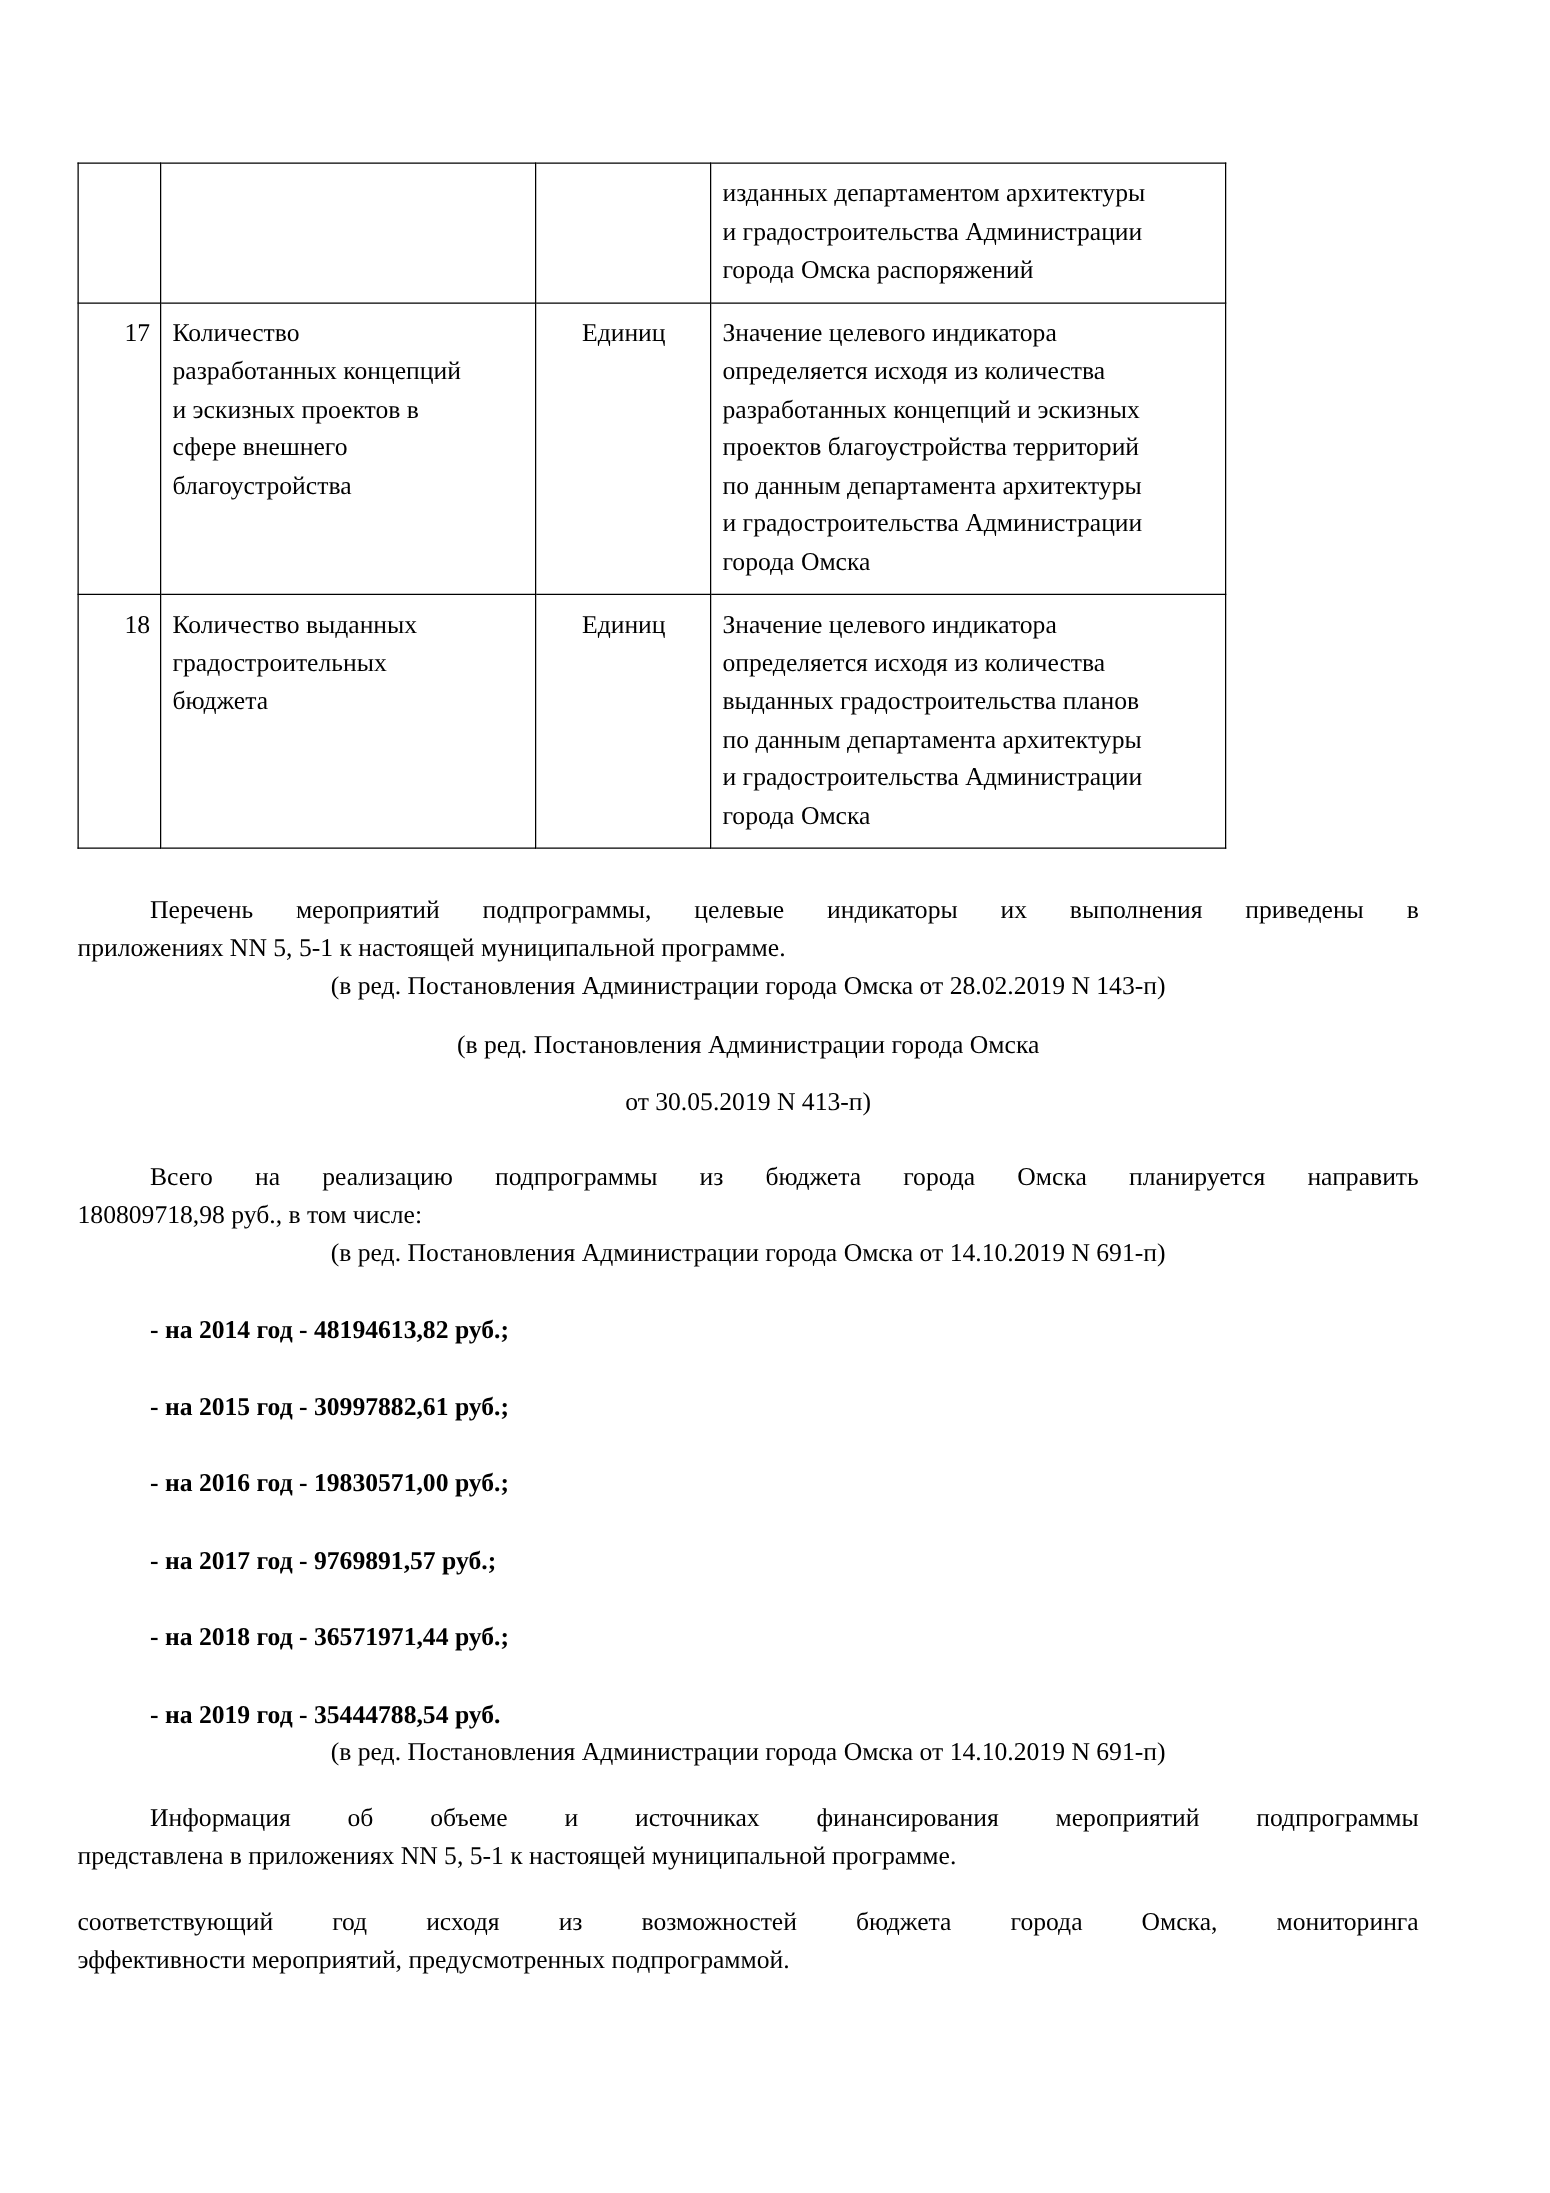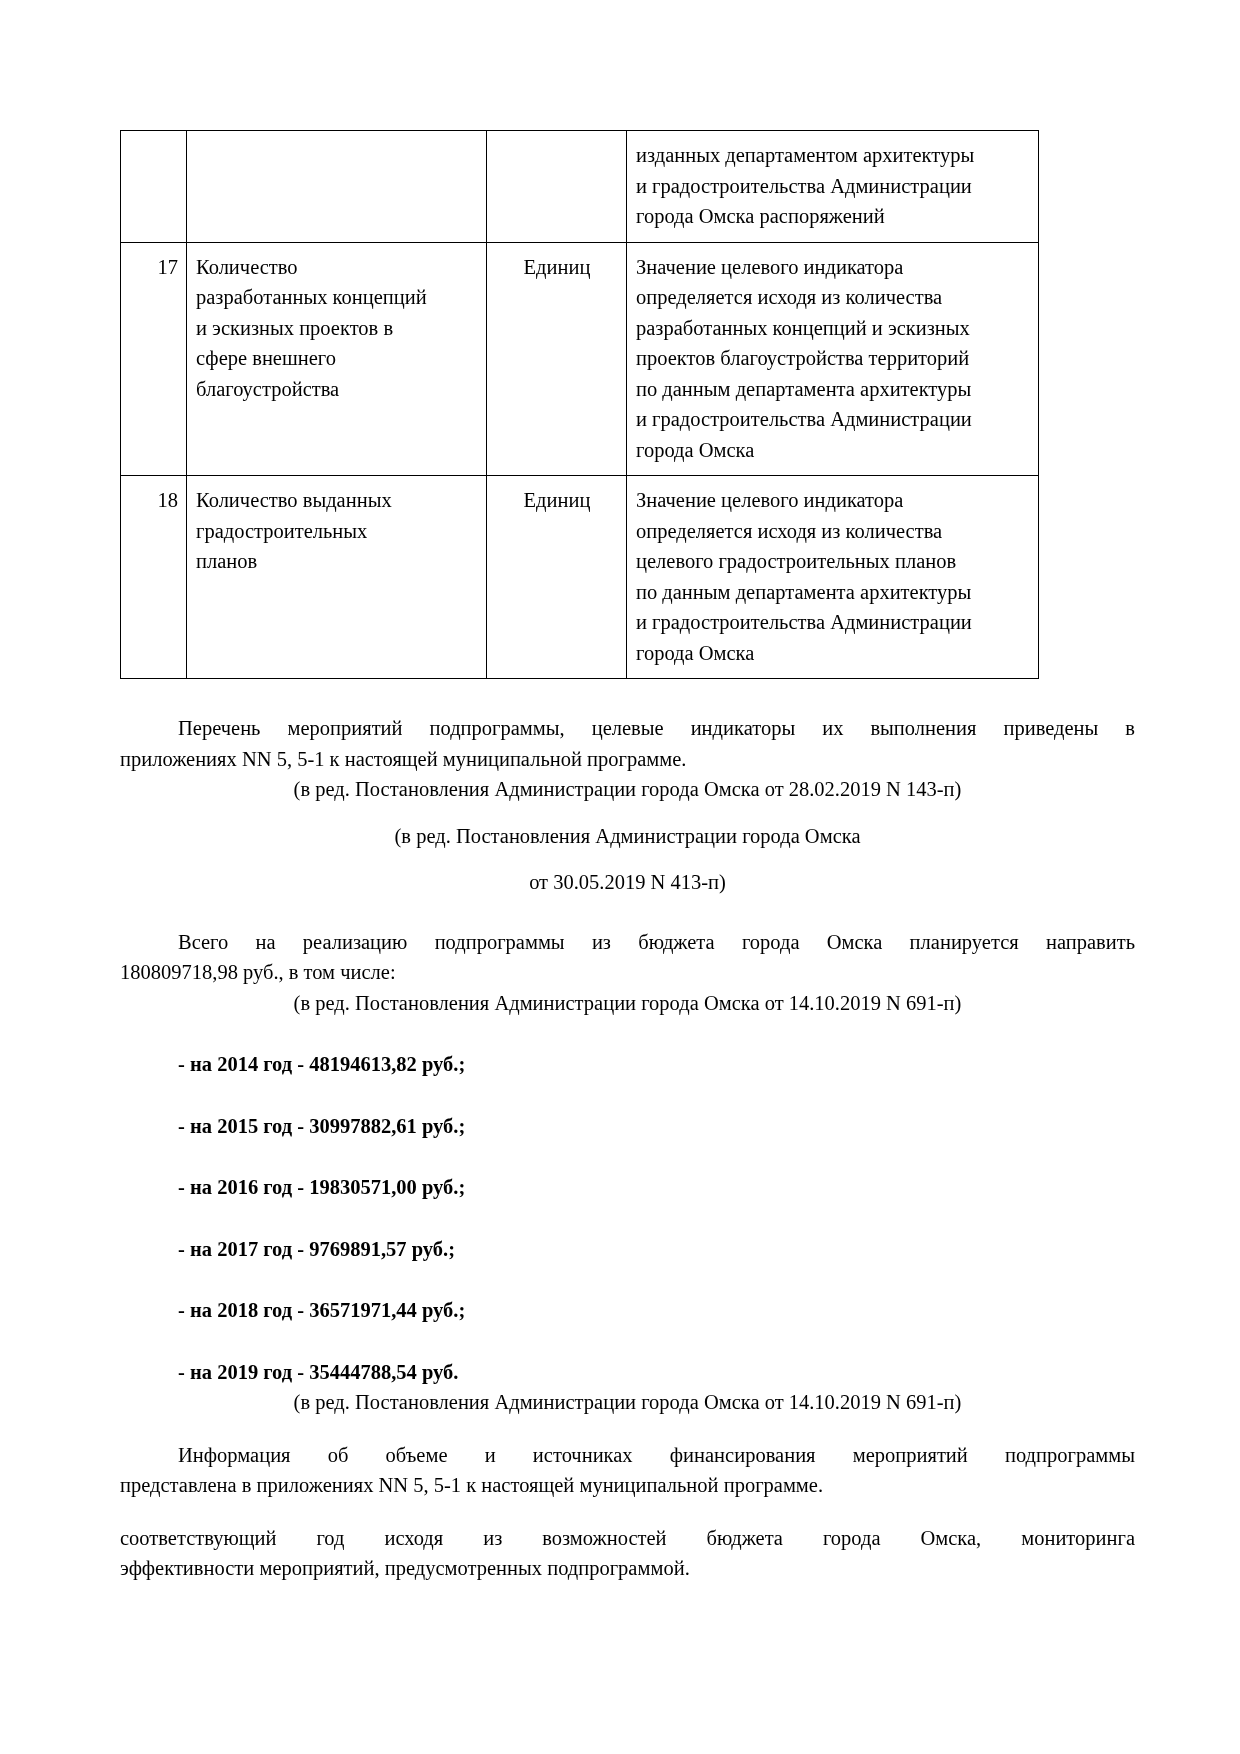--- a/index.html
+++ b/index.html
@@ -13,21 +13,21 @@
     height: 1754px;
     font-family: "Liberation Serif", "DejaVu Serif", serif;
     color: #000000;
     position: relative;
     overflow: hidden;
   }
   .page {
     box-sizing: border-box;
     width: 1240px;
     height: 1754px;
-    padding: 130px 105px 0 120px;
+    padding: 130px 105px 0 62px;
     position: relative;
   }
 
   
   table.indicator-table {
     border-collapse: collapse;
     width: 846px;
     table-layout: fixed;
     margin: 0;
   }
@@ -149,27 +149,27 @@
           <span class="cell-line">и градостроительства Администрации</span>
           <span class="cell-line">города Омска</span>
         </td>
       </tr>
 
       <tr>
         <td class="col-num">18</td>
         <td class="col-name">
           <span class="cell-line">Количество выданных</span>
           <span class="cell-line">градостроительных</span>
-          <span class="cell-line">планов</span>
+          <span class="cell-line">бюджета</span>
         </td>
         <td class="col-unit">Единиц</td>
         <td class="col-desc">
           <span class="cell-line">Значение целевого индикатора</span>
           <span class="cell-line">определяется исходя из количества</span>
-          <span class="cell-line">целевого градостроительных планов</span>
+          <span class="cell-line">выданных градостроительства планов</span>
           <span class="cell-line">по данным департамента архитектуры</span>
           <span class="cell-line">и градостроительства Администрации</span>
           <span class="cell-line">города Омска</span>
         </td>
       </tr>
 
     </tbody>
   </table>
 
   <div class="block-after-table">

